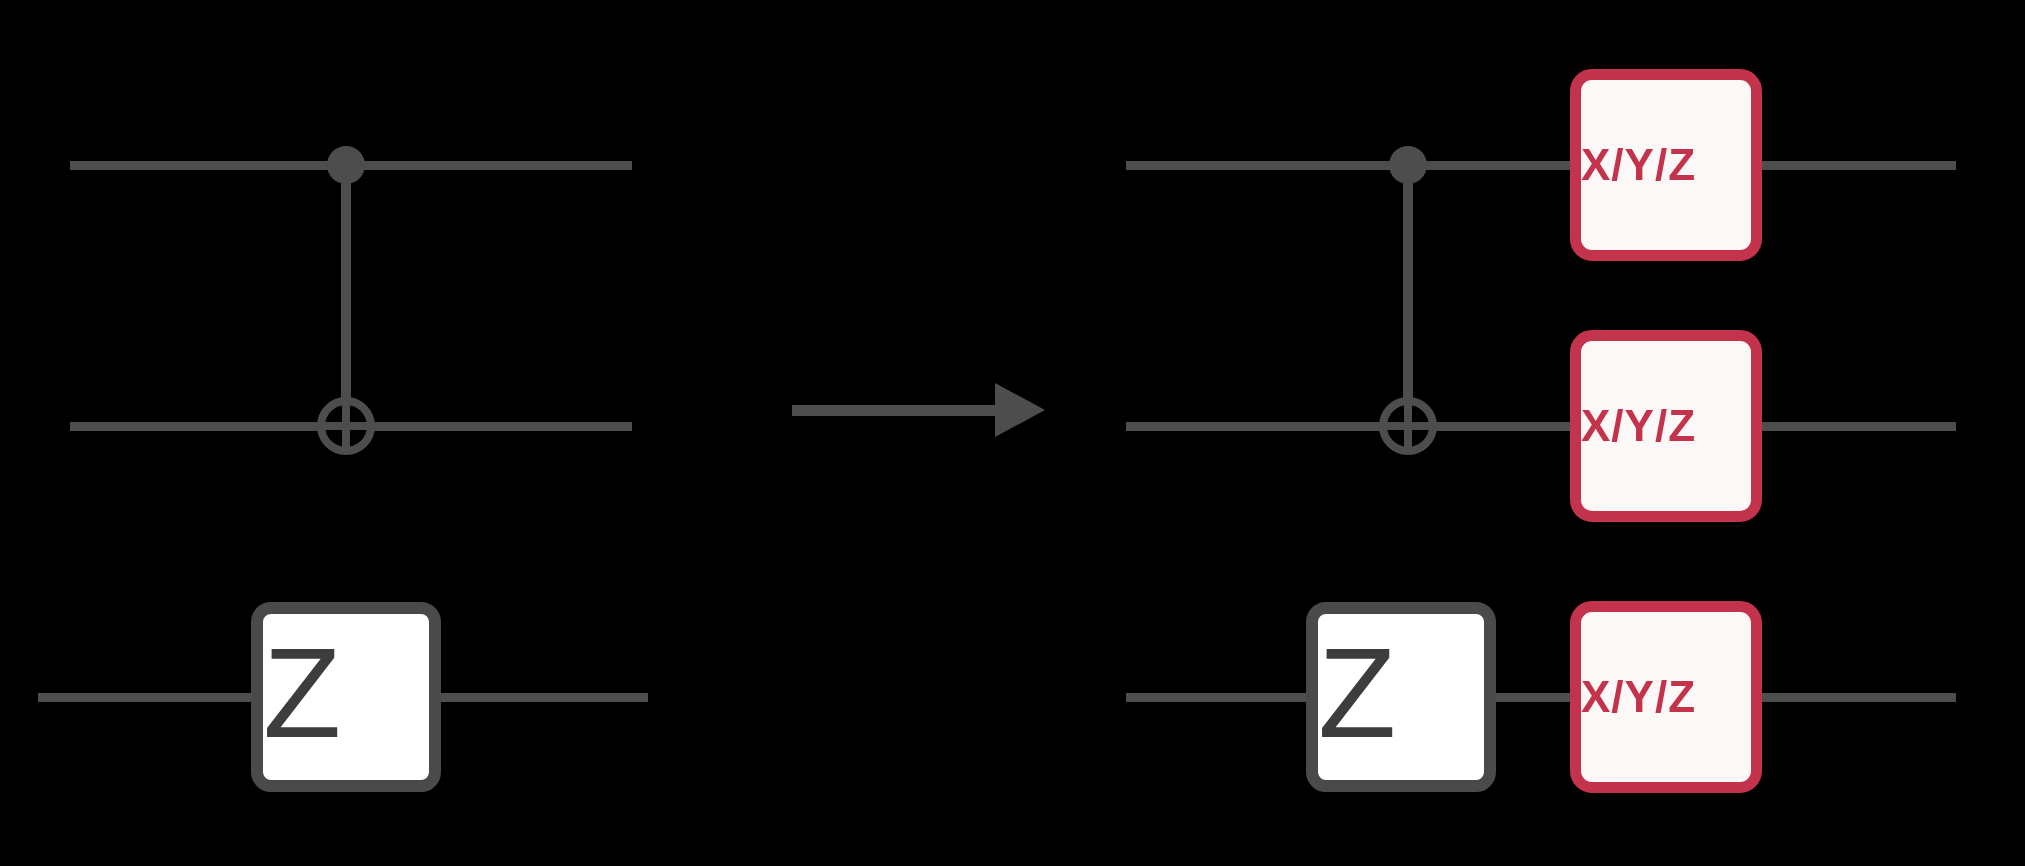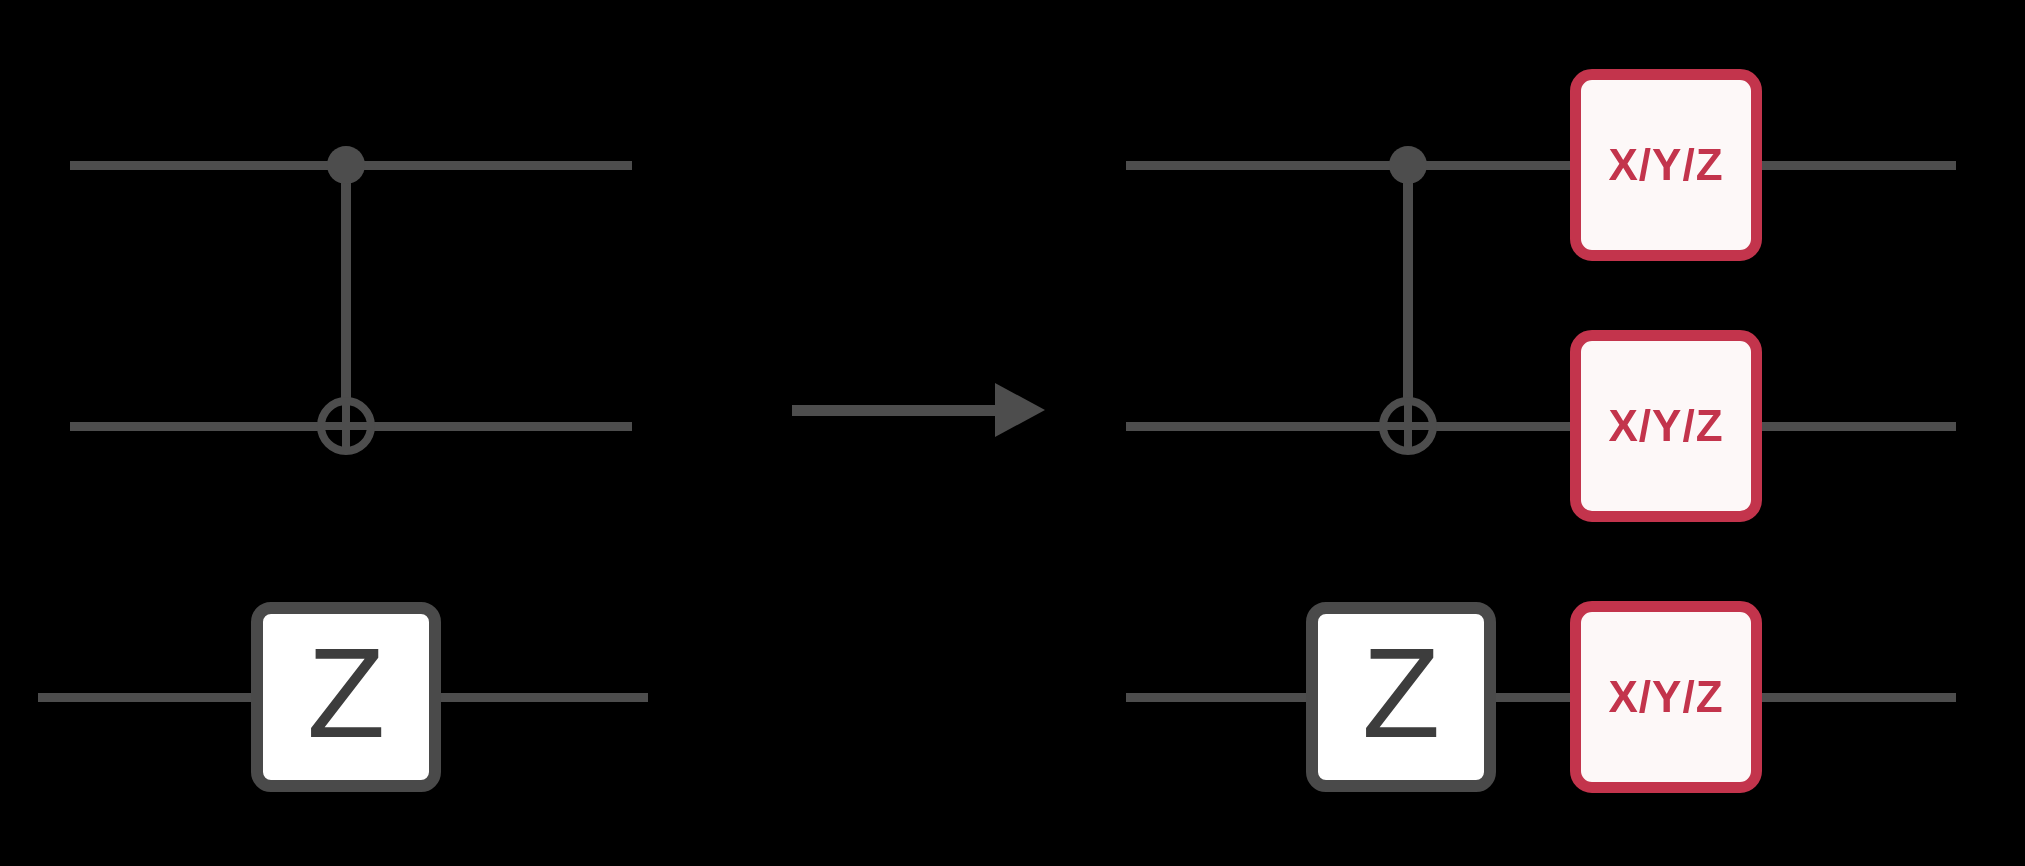--- a/index.html
+++ b/index.html
@@ -57,21 +57,20 @@
     transform: translateX(-50%);
     height: 100%;
     width: 8px;
     background: var(--wire, #4d4d4d);
   }
   .gate {
     position: absolute;
     box-sizing: border-box;
     display: flex;
     align-items: center;
-    justify-content: center;
   }
   .zgate {
     width: 190px;
     height: 190px;
     border: 12px solid var(--gate-border, #4a4a4a);
     border-radius: 20px;
     background: var(--gate-fill, #ffffff);
   }
   .zlabel {
     font-size: 128px;

